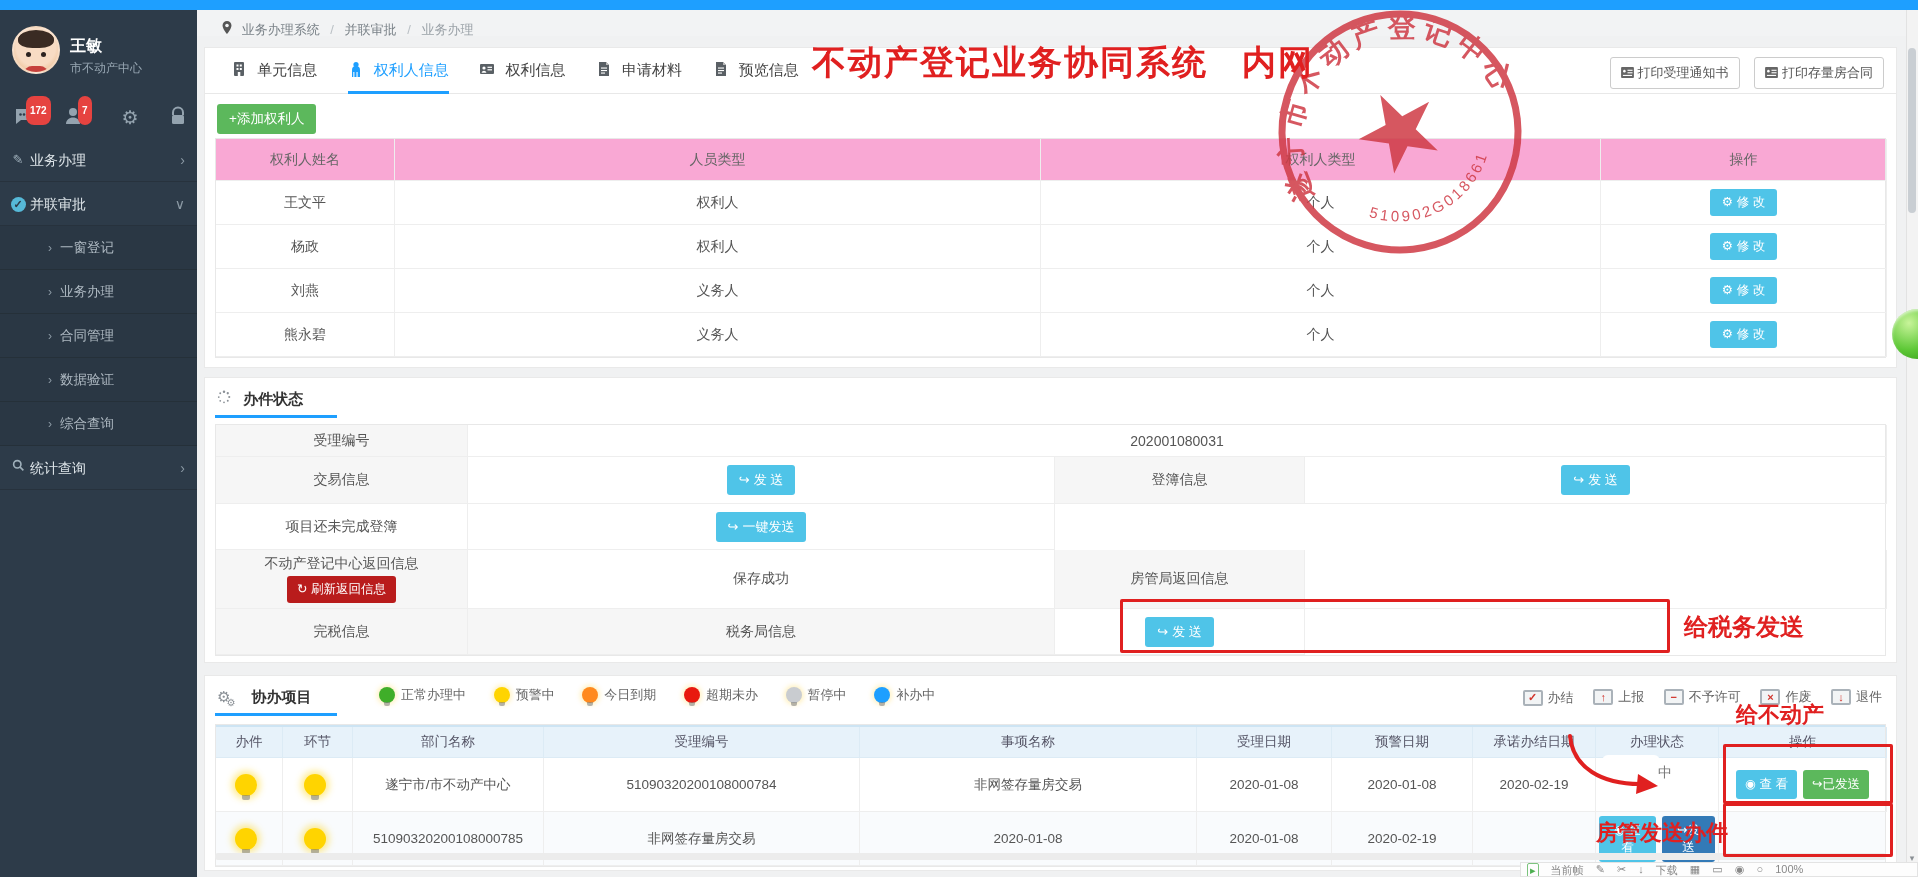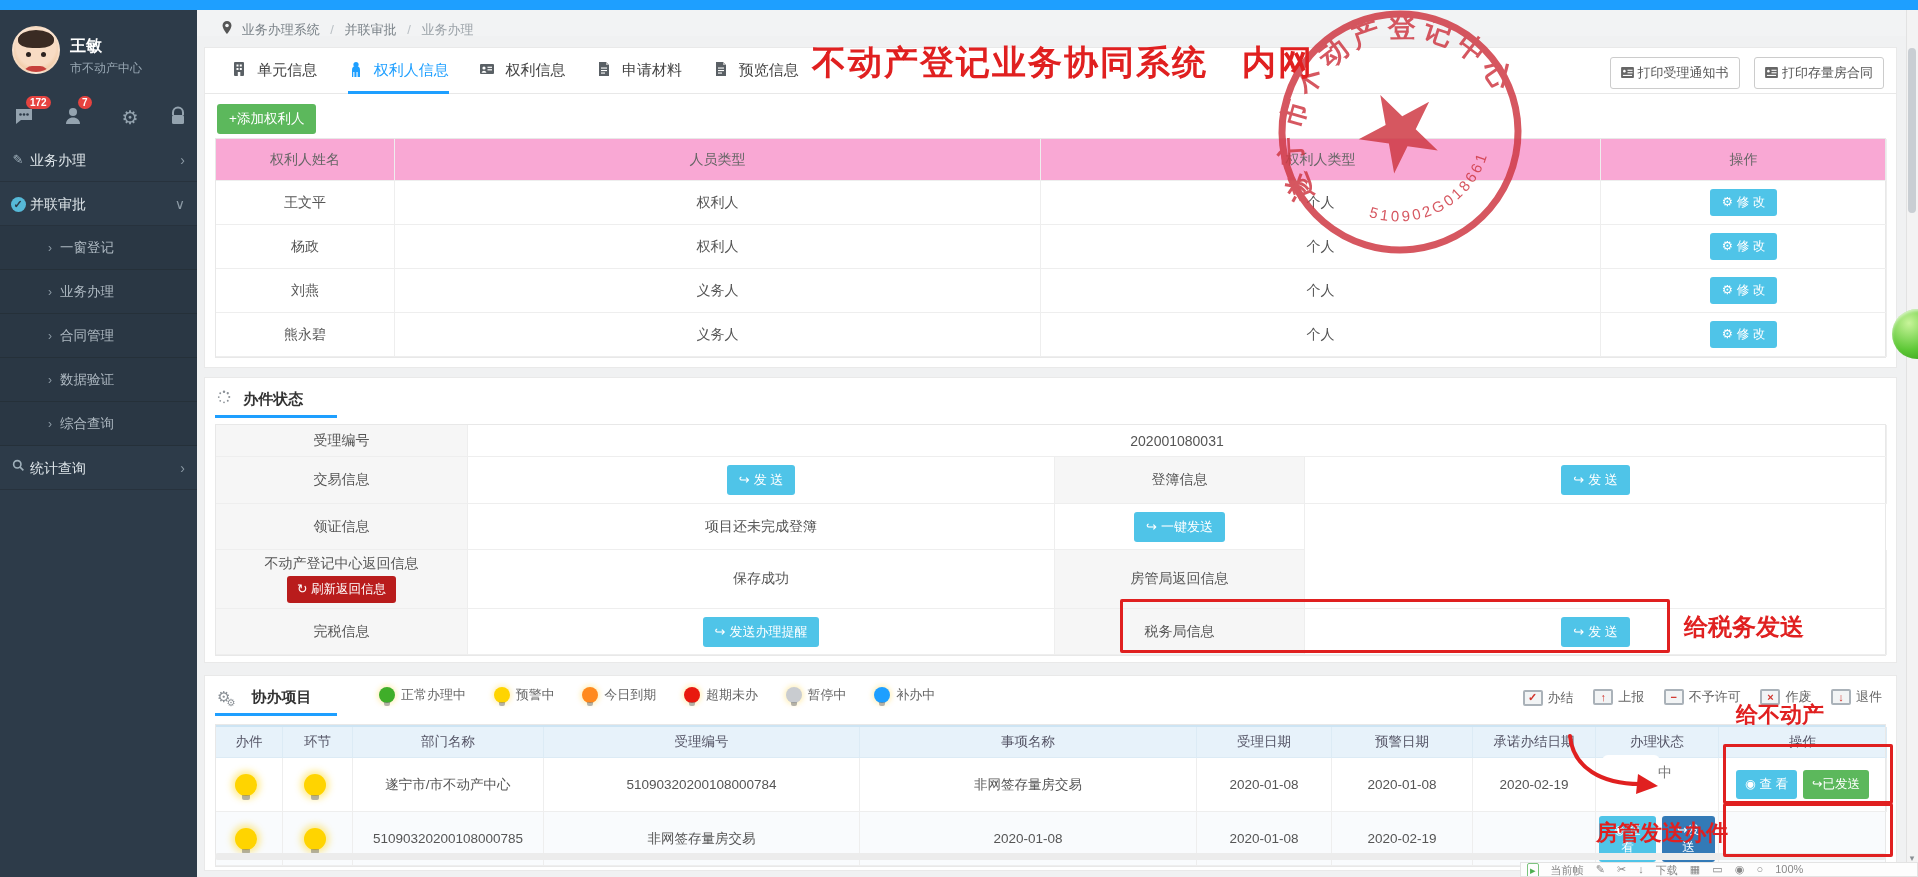--- a/index.html
+++ b/index.html
@@ -19,21 +19,21 @@
   .avatar:before { content:""; position:absolute; left:4px; top:2px; width:36px; height:18px; border-radius:50% 50% 40% 40%; background:#3a2b23; }
   .avatar .eye { position:absolute; top:24px; width:5px; height:5px; border-radius:50%; background:#2c2320; }
   .avatar .eye.l{ left:12px; } .avatar .eye.r{ left:27px; }
   .avatar .shirt { position:absolute; left:10px; top:38px; width:24px; height:12px; border-radius:8px 8px 0 0; background:#c6403c; }
   .u-name { position:absolute; left:70px; top:26px; font-size:16px; font-weight:bold; color:#fff; }
   .u-org  { position:absolute; left:70px; top:50px; font-size:12px; color:#97a6b2; }
   .icon-row { position:absolute; left:0; top:90px; width:197px; height:36px; }
   .irow-ic { position:absolute; top:6px; width:24px; height:24px; color:#94a3af; text-align:center; }
   .irow-ic svg { width:20px; height:20px; fill:#94a3af; }
   .badge { position:absolute; background:#e64340; color:#fff; font-size:10px; line-height:13px;
-           border-radius:8px; padding:0 4px; font-weight:bold; }
+           border-radius:8px; padding:8px 4px; font-weight:bold; }
   .menu { position:absolute; left:0; top:128px; width:197px; }
   .m-item { position:relative; height:44px; line-height:44px; font-size:14px; color:#dfe6ea;
             padding-left:30px; border-bottom:1px solid #27323d; cursor:pointer; }
   .m-item .mi { position:absolute; left:10px; top:0; width:16px; text-align:center; color:#9fb0bb; font-size:13px; }
   .m-item .chev { position:absolute; right:12px; color:#8success6; color:#8b99a4; font-size:14px; }
   .m-sub { position:relative; height:44px; line-height:44px; font-size:13.5px; color:#aeb9c2;
            padding-left:48px; background:#2a3744; border-bottom:1px solid #253039; cursor:pointer; }
   .m-sub .pre { color:#8b99a4; margin-right:8px; font-size:12px; }
   .ccheck { display:inline-block; width:15px; height:15px; border-radius:50%; background:#56b9d8;
             color:#2d3b49; font-size:11px; line-height:15px; text-align:center; font-weight:bold; }
@@ -385,40 +385,36 @@
         <div class="gcell lab">交易信息</div>
         <div class="gcell">
             <button class="sendbtn"><span class="g">↪</span><span>发 送</span></button>
           </div>
         <div class="gcell lab">登簿信息</div>
         <div class="gcell">
             <button class="sendbtn"><span class="g">↪</span><span>发 送</span></button>
           </div>
       </div>
       <div class="grow r-cert">
-        <div class="gcell lab">领证信息</div>
         <div class="gcell">项目还未完成登簿</div>
         <div class="gcell">
             <button class="sendbtn"><span class="g">↪</span><span>一键发送</span></button>
           </div>
       </div>
       <div class="grow r-ret">
         <div class="gcell lab" style="flex-direction:column; padding:4px 0">
           <span class="retlab">不动产登记中心返回信息</span>
           <button class="refbtn"><span>↻ </span><span>刷新返回信息</span></button>
         </div>
         <div class="gcell">保存成功</div>
         <div class="gcell lab">房管局返回信息</div>
         <div class="gcell"></div>
       </div>
       <div class="grow r-tax">
         <div class="gcell lab">完税信息</div>
-        <div class="gcell">
-            <button class="sendbtn"><span class="g">↪</span><span>发送办理提醒</span></button>
-          </div>
         <div class="gcell lab">税务局信息</div>
         <div class="gcell">
             <button class="sendbtn"><span class="g">↪</span><span>发 送</span></button>
           </div>
       </div>
     </div>
   </div>
 
   <div class="abs panel panel3">
     <div class="sect-title" style="top:12px">

